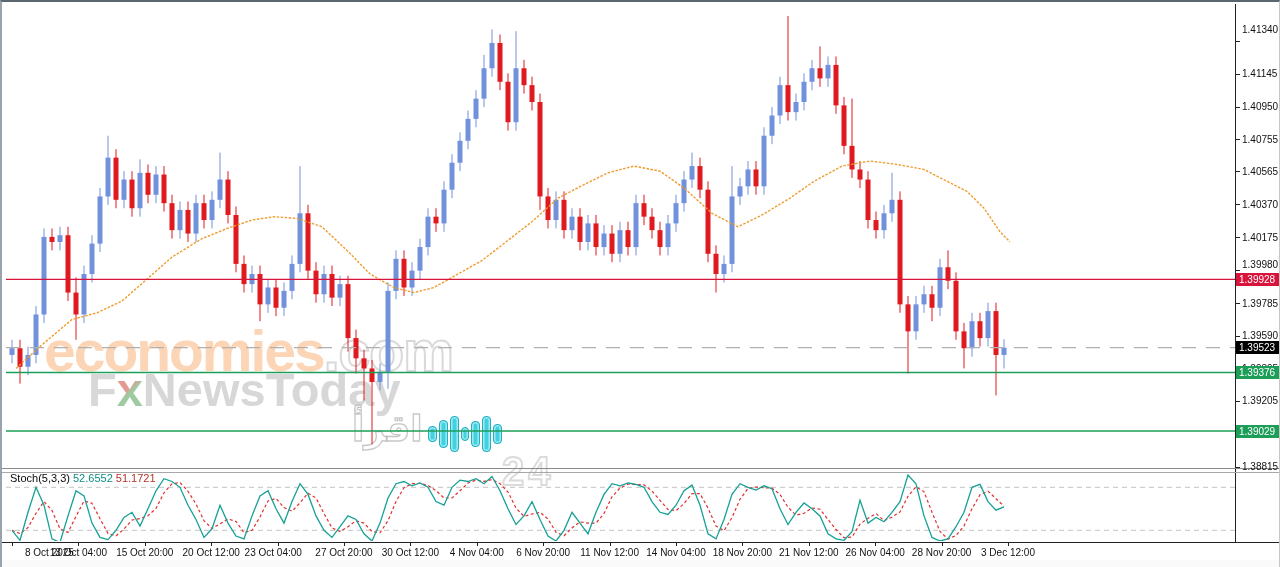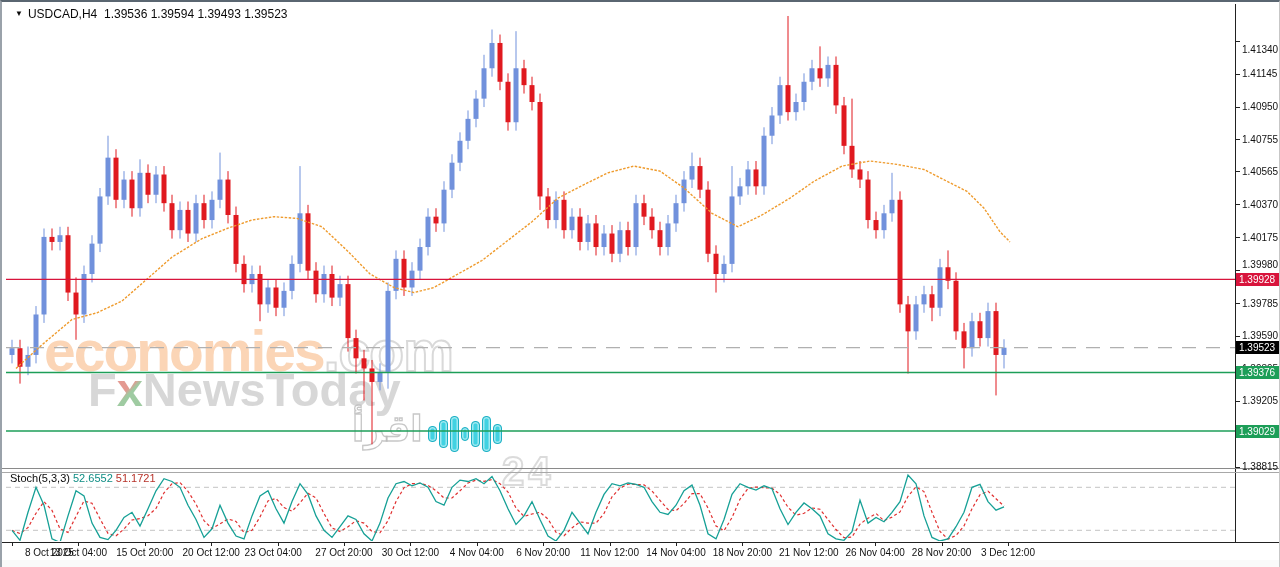--- a/index.html
+++ b/index.html
@@ -333,27 +333,26 @@
         <line x1="4" y1="528.3" x2="1233" y2="528.3" stroke="#c3c3c3" stroke-width="1" stroke-dasharray="5 4"></line>
         <polyline points="10,528.3 18,531.6 26,525.6 34,511.3 42,499.6 50,508.4 58,526.8 66,530.4 74,514.4 82,498.9 90,501.3 98,516.8 106,531.4 114,533.8 122,527.1 130,518.0 138,516.6 146,513.7 154,506.5 162,490.8 170,481.7 178,480.5 186,489.3 194,502.0 202,518.7 210,526.6 218,521.8 226,517.0 234,519.4 242,530.7 250,528.3 258,514.9 266,498.9 274,496.5 282,505.6 290,509.2 298,500.8 306,491.2 314,496.0 322,511.5 330,525.9 338,529.5 346,524.7 354,518.7 362,521.1 370,529.5 378,530.7 386,518.7 394,499.6 402,485.7 410,481.7 418,481.4 426,483.4 434,488.6 442,496.0 450,496.0 458,488.8 466,481.0 474,478.1 482,479.3 490,477.6 498,481.7 506,490.0 514,506.0 522,514.4 530,512.0 538,510.3 546,517.0 554,530.2 562,533.8 570,525.9 578,519.9 586,521.1 594,521.1 602,511.5 610,494.8 618,486.0 626,482.2 634,482.4 642,482.9 650,489.1 658,498.4 666,507.5 674,508.7 682,501.5 690,491.7 698,491.7 706,506.0 714,524.0 722,528.7 730,515.6 738,497.2 746,486.5 754,485.0 762,485.7 770,486.2 778,492.4 786,505.3 794,513.2 802,511.3 810,506.0 818,507.2 826,517.5 834,527.5 842,535.7 850,535.0 858,522.1 866,516.3 874,511.5 882,518.7 890,515.1 898,509.9 906,494.3 914,484.8 922,489.6 930,510.3 938,529.5 946,537.1 954,533.5 962,524.0 970,506.8 978,492.7 986,489.1 994,496.7 1002,504.2" fill="none" stroke="#e03030" stroke-width="1.2" stroke-dasharray="3 2.5"></polyline>
         <polyline points="10,528.3 18,538.3 26,510.3 34,485.3 42,503.2 50,536.9 58,540.4 66,513.9 74,488.8 82,493.9 90,521.1 98,535.4 106,537.6 114,528.3 122,515.4 130,510.3 138,524.0 146,506.8 154,488.8 162,476.7 170,479.5 178,485.3 186,503.2 194,517.5 202,535.4 210,526.8 218,503.2 226,521.1 234,534.0 242,536.9 250,513.9 258,493.9 266,488.8 274,506.8 282,521.1 290,499.6 298,481.7 306,492.4 314,513.9 322,528.3 330,535.4 338,524.7 346,513.9 354,517.5 362,531.8 370,539.0 378,521.1 386,496.0 394,481.7 402,479.5 410,483.8 418,481.0 426,485.3 434,499.6 442,503.2 450,485.3 458,478.1 466,479.5 474,476.7 482,481.7 490,474.5 498,488.8 506,506.8 514,522.5 522,513.9 530,499.6 538,517.5 546,534.0 554,539.0 562,528.3 570,510.3 578,521.1 586,531.8 594,510.3 602,492.4 610,481.7 618,483.8 626,481.0 634,482.4 642,485.3 650,499.6 658,510.3 666,512.5 674,503.2 682,488.8 690,483.1 698,503.2 706,531.8 714,536.9 722,517.5 730,492.4 738,481.7 746,485.3 754,488.1 762,483.8 770,486.7 778,506.8 786,522.5 794,510.3 802,501.0 810,506.8 818,513.9 826,531.8 834,536.9 842,538.3 850,529.7 858,498.2 866,521.1 874,515.4 882,519.7 890,510.3 898,499.6 906,473.1 914,481.7 922,513.9 930,535.4 938,539.0 946,536.9 954,524.7 962,510.3 970,485.3 978,482.4 986,499.6 994,508.2 1002,504.9" fill="none" stroke="#16a096" stroke-width="1.3"></polyline>
       </g>
       <line x1="1233.5" y1="2" x2="1233.5" y2="540" stroke="#222" stroke-width="1"></line>
       <line x1="0" y1="540.5" x2="1280" y2="540.5" stroke="#222" stroke-width="1"></line>
       <line x1="0" y1="466.5" x2="1280" y2="466.5" stroke="#8a8a8a" stroke-width="1"></line>
       <line x1="0" y1="470.5" x2="1280" y2="470.5" stroke="#a8a8a8" stroke-width="1"></line>
     </svg>
 
-  <div id="info-line" class="abs"><span class="tri">▼</span><span>USDCAD,H4</span>  <span>1.39536</span> <span>1.39594</span> <span>1.39493</span> <span>1.39523</span></div>
 
   <div id="stoch-line" class="abs"><span>Stoch(5,3,3)</span> <span class="kv">52.6552</span> <span class="dv">51.1721</span></div>
 
   <div id="price-axis">
       <div class="ptick" style="top: 38.7919px;"></div>
-      <div class="pl" style="top: 42px; text-align: center;">1.41340</div>
+      <div class="pl" style="top: 22px; text-align: center;">1.41340</div>
       <div class="ptick" style="top: 71.6755px;"></div>
       <div class="pl" style="top: 66.1755px;">1.41145</div>
       <div class="ptick" style="top: 104.559px;"></div>
       <div class="pl" style="top: 99.0592px;">1.40950</div>
       <div class="ptick" style="top: 137.443px;"></div>
       <div class="pl" style="top: 131.943px;">1.40755</div>
       <div class="ptick" style="top: 169.483px;"></div>
       <div class="pl" style="top: 163.983px;">1.40565</div>
       <div class="ptick" style="top: 202.367px;"></div>
       <div class="pl" style="top: 196.867px;">1.40370</div>

